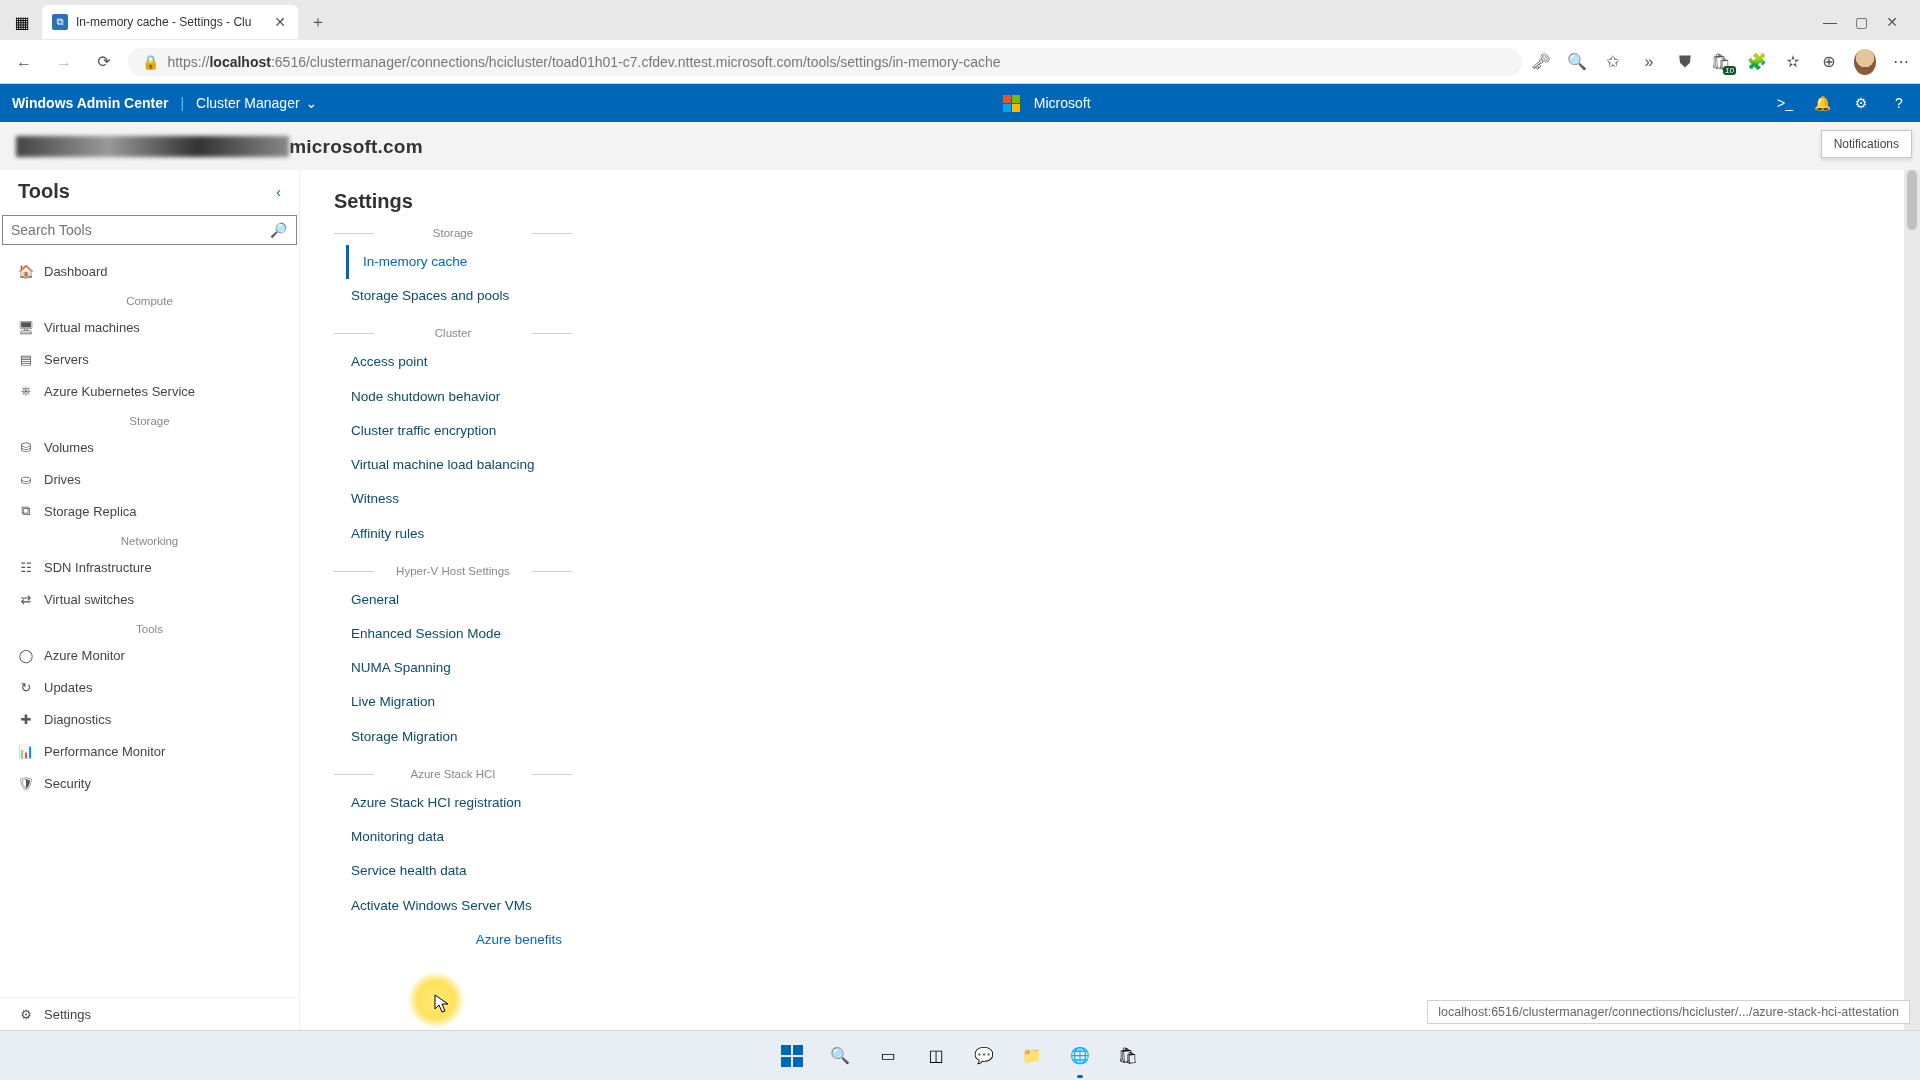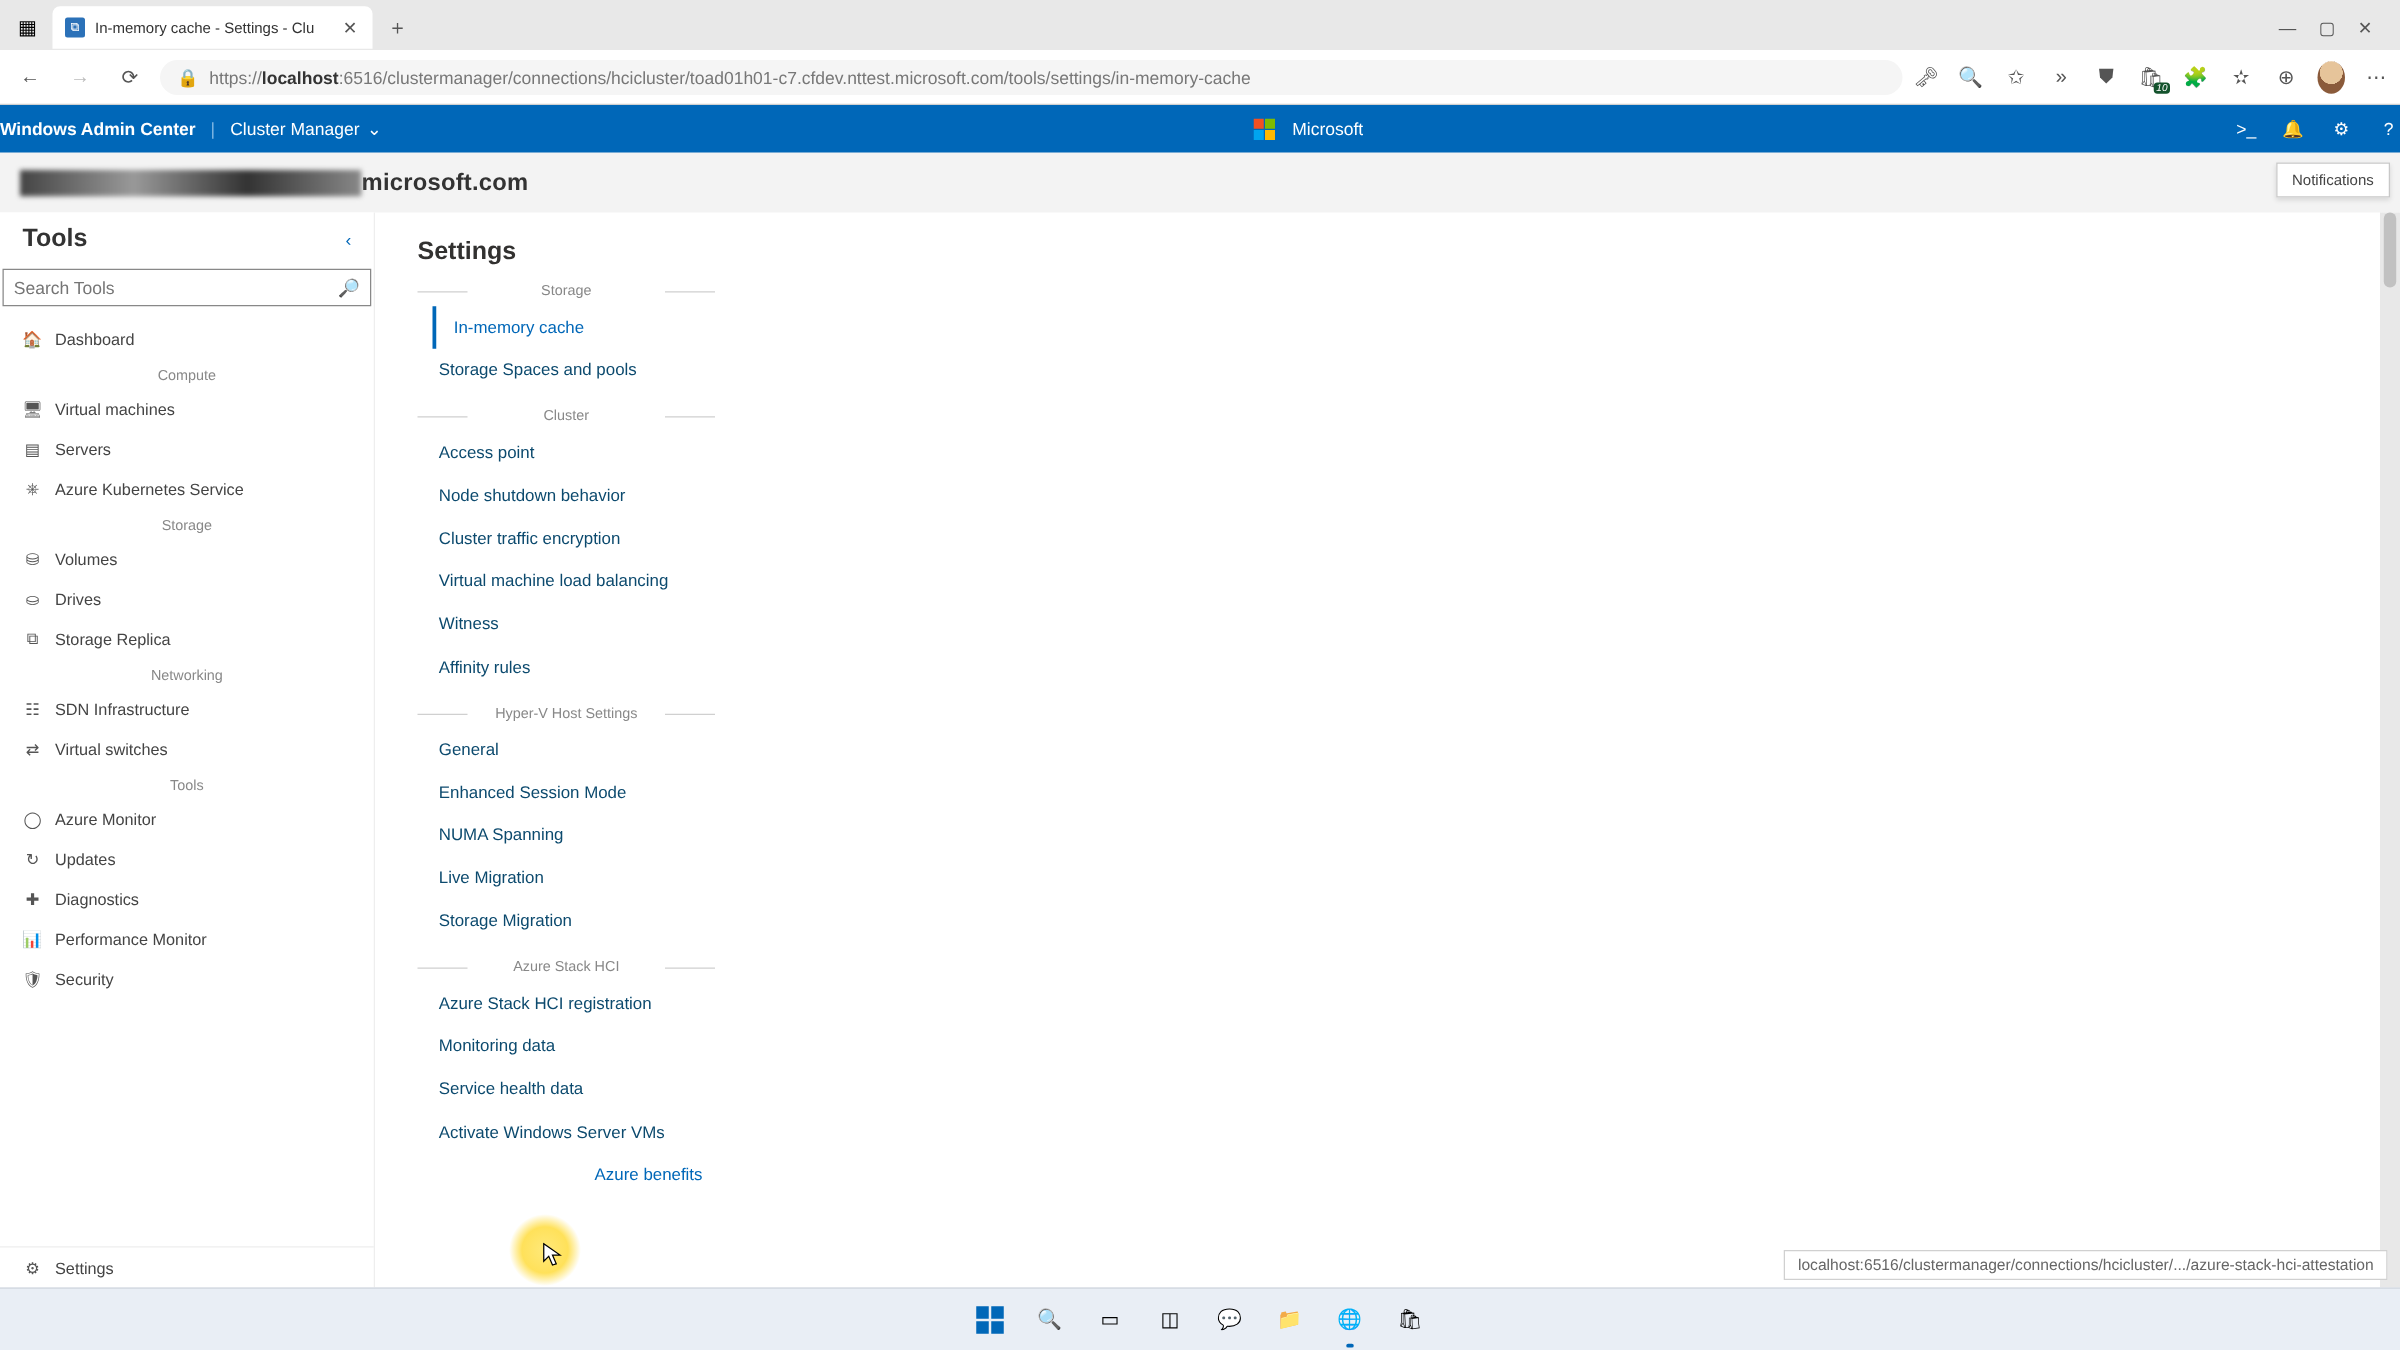--- a/index.html
+++ b/index.html
@@ -20,21 +20,21 @@
 .nav-btn { width:32px; height:32px; display:flex; align-items:center; justify-content:center; color:#555; border-radius:4px; }
 .nav-btn.disabled { opacity:.4; }
 .url-field { flex:1; display:flex; align-items:center; gap:8px; background:#f5f5f5; border-radius:18px; padding:6px 14px; font-size:14px; color:#777; }
 .url-field .url-text b { color:#333; font-weight:bold; }
 .addr-icons { display:flex; align-items:center; gap:14px; color:#555; }
 .addr-icons .ic { width:22px; height:22px; display:flex; align-items:center; justify-content:center; position:relative; }
 .badge-red { position:absolute; bottom:-2px; right:-4px; background:#14532d; color:#fff; font-size:8px; border-radius:3px; padding:0 2px;font-style:italic; }
 .avatar { width:26px; height:26px; border-radius:50%; background:radial-gradient(circle at 50% 35%,#e6c49a 0 45%,#8a5a3a 46% 100%); }
 
 
-.wac-bar { height:38px; background:#0067b8; color:#fff; display:flex; align-items:center; padding:0 0; font-size:14px; }
+.wac-bar { height:38px; background:#0067b8; color:#fff; display:flex; align-items:center; padding:0 12px; font-size:14px; }
 .wac-brand { font-weight:600; }
 .wac-divider { margin:0 12px; color:#7fb7e3; }
 .wac-context { display:flex; align-items:center; gap:6px; }
 .wac-center { flex:1; display:flex; justify-content:center; align-items:center; gap:14px;text-align:center; }
 .ms-logo { display:grid; grid-template-columns:8px 8px; grid-template-rows:8px 8px; gap:1px; }
 .ms-logo span:nth-child(1){background:#f25022;} .ms-logo span:nth-child(2){background:#7fba00;}
 .ms-logo span:nth-child(3){background:#00a4ef;} .ms-logo span:nth-child(4){background:#ffb900;}
 .wac-right { display:flex; align-items:center; gap:20px; }
 .wac-right .ic { width:18px; height:18px; display:flex; align-items:center; justify-content:center; }
 

